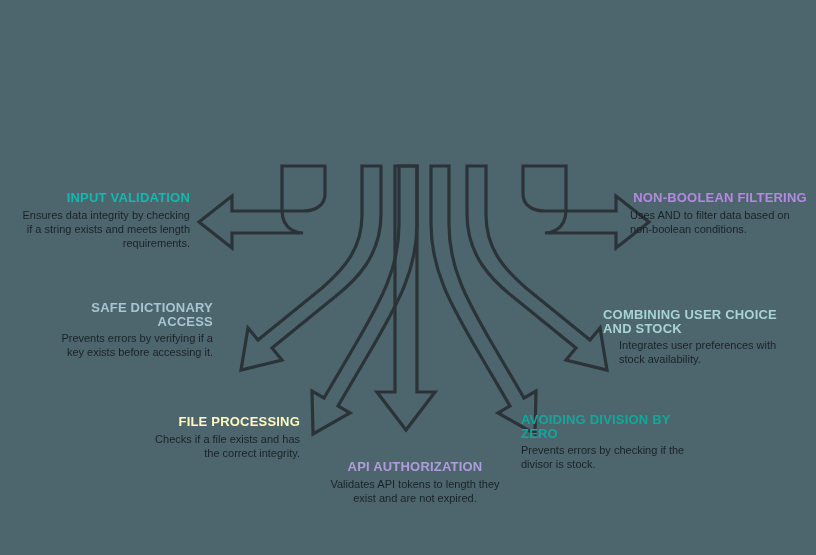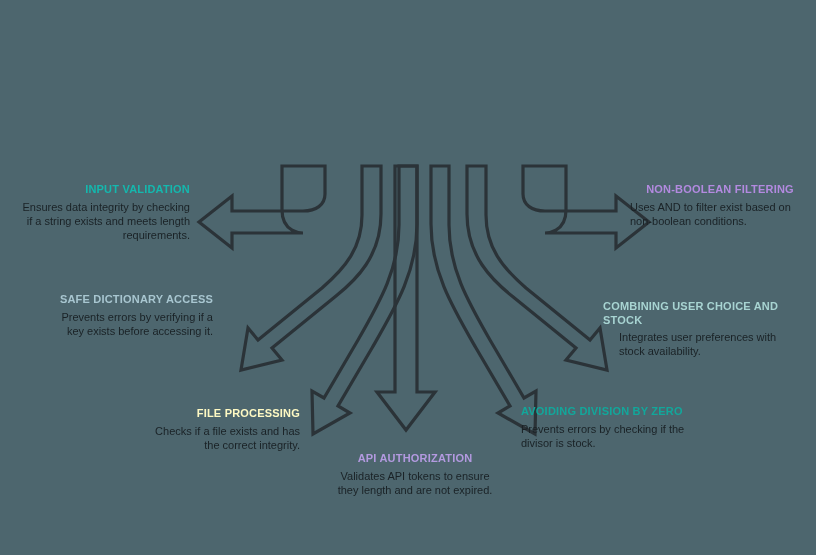--- a/index.html
+++ b/index.html
@@ -8,24 +8,24 @@
     background:#4d666e;
     font-family:"Liberation Sans",sans-serif;
     overflow:hidden;
   }
   #canvas{position:relative;width:816px;height:555px;}
   #arrows{position:absolute;left:0;top:0;width:816px;height:555px;}
 
   .callout{position:absolute;}
   .callout .title{
     font-weight:bold;
-    font-size:11px;
+    font-size:13px;
     letter-spacing:.2px;
     line-height:13.5px;
-    margin:0 0 3px 0;
+    margin:8px 0 3px 0;
     text-transform:uppercase;
   }
   .callout .desc{
     color:#1a2226;
     font-size:11px;
     line-height:14px;
     font-weight:normal;
     margin:0;
   }
   .align-right{text-align:right;}
@@ -148,31 +148,31 @@
     <div class="desc" style="color: rgb(26, 34, 38);">Prevents errors by verifying if a key exists before accessing it.</div>
   </div>
 
   <div class="callout align-right" id="c-file-processing">
     <div class="title" style="color: #fef9c3;">FILE PROCESSING</div>
     <div class="desc" style="color: rgb(26, 34, 38);">Checks if a file exists and has the correct integrity.</div>
   </div>
 
   <div class="callout align-center" id="c-api-authorization">
     <div class="title" style="color: rgb(179, 154, 224);">API AUTHORIZATION</div>
-    <div class="desc" style="color: rgb(26, 34, 38);">Validates API tokens to ensure they length and are not expired.</div>
+    <div class="desc" style="color: rgb(26, 34, 38);">Validates API tokens to length they exist and are not expired.</div>
   </div>
 
   <div class="callout align-left" id="c-division-zero">
     <div class="title" style="color: rgb(18, 167, 155);">AVOIDING DIVISION BY ZERO</div>
     <div class="desc" style="color: rgb(26, 34, 38);">Prevents errors by checking if the divisor is stock.</div>
   </div>
 
   <div class="callout align-left" id="c-combining-user">
     <div class="title" style="color: rgb(168, 212, 210);">COMBINING USER CHOICE AND STOCK</div>
     <div class="desc" style="color: rgb(26, 34, 38); margin-left: 16px;">Integrates user preferences with stock availability.</div>
   </div>
 
   <div class="callout align-left" id="c-non-boolean">
     <div class="title" style="color: rgb(179, 138, 224); text-align: center;">NON-BOOLEAN FILTERING</div>
-    <div class="desc" style="color: rgb(26, 34, 38);">Uses AND to filter exist based on non-boolean conditions.</div>
+    <div class="desc" style="color: rgb(26, 34, 38);">Uses AND to filter data based on non-boolean conditions.</div>
   </div>
 
 </div>
 
 </body></html>

